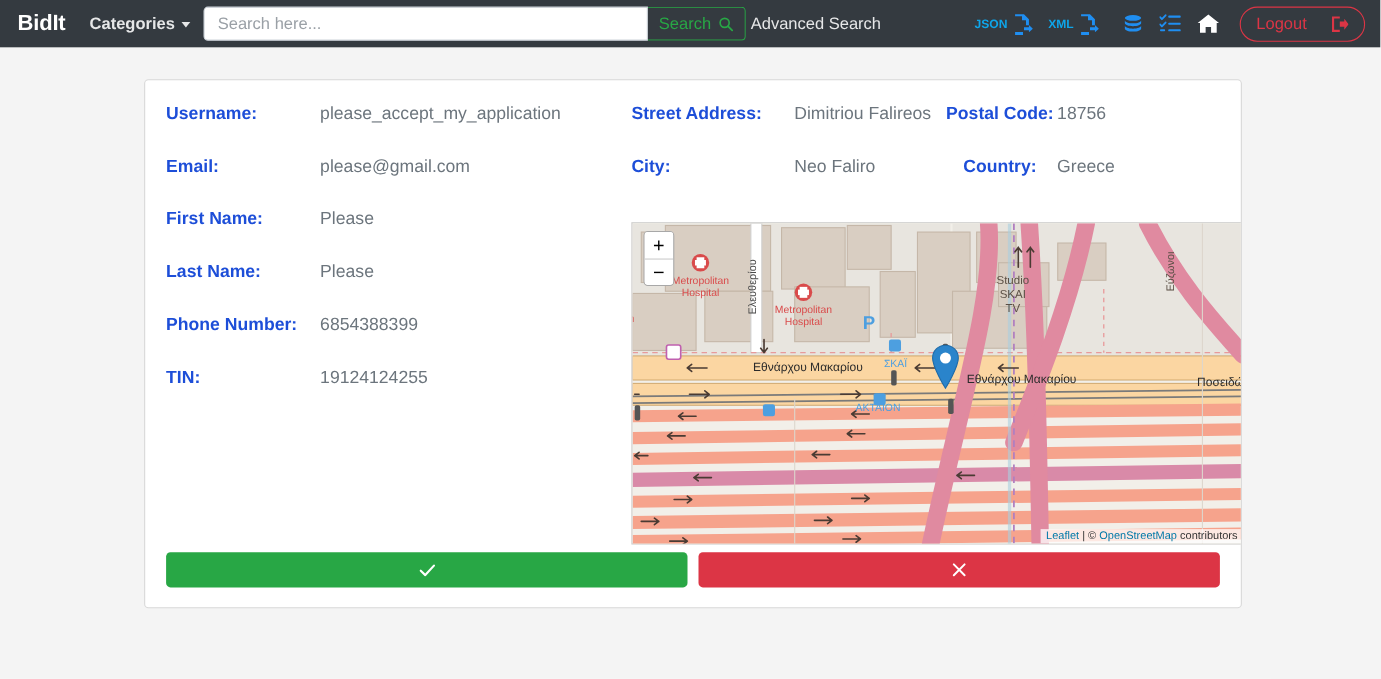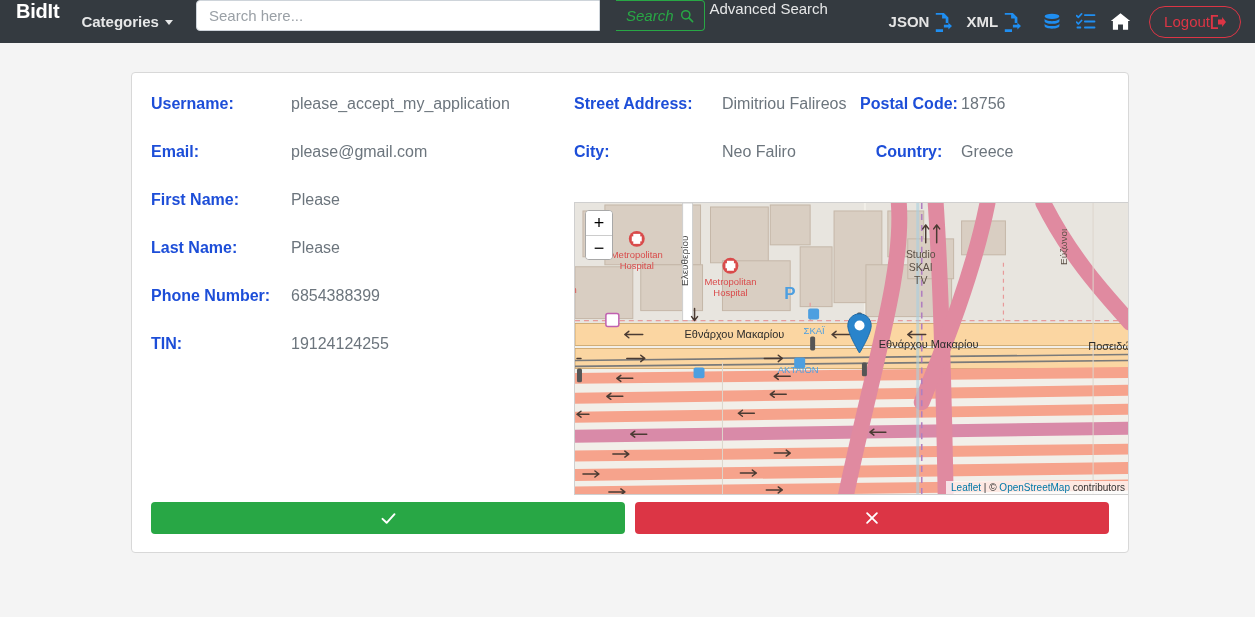--- a/index.html
+++ b/index.html
@@ -9,20 +9,21 @@
     overflow: hidden;
     background: #f4f4f4;
     font-family: "Liberation Sans", sans-serif;
   }
 
   
   .navbar {
     height: 43px;
     background: #343a40;
     display: flex;
+    align-items: center;
     padding: 0 14px 0 16px;
     position: relative;
   }
   .brand {
     color: #fff;
     font-size: 20px;
     font-weight: bold;
     letter-spacing: -0.2px;
     margin-right: 22px;
     white-space: nowrap;
@@ -40,22 +41,21 @@
   .caret {
     width: 0; height: 0;
     border-left: 4.5px solid transparent;
     border-right: 4.5px solid transparent;
     border-top: 5px solid rgba(255,255,255,.88);
     display: inline-block;
     margin-top: 2px;
   }
   .search-wrap {
     display: flex;
-    margin-left: 23px;
-    gap: 16px;
+    margin-left: 12px;
   }
   .search-input {
     width: 404px;
     height: 31px;
     border: 1px solid #ced4da;
     border-radius: 4px 0 0 4px;
     padding: 3px 12px;
     font-size: 15px;
     font-family: "Liberation Sans", sans-serif;
     color: #495057;
@@ -69,21 +69,20 @@
     border-left: none;
     border-radius: 0 4px 4px 0;
     background: transparent;
     color: #28a745;
     font-size: 15px;
     font-family: "Liberation Sans", sans-serif;
     padding: 0 10px;
     display: flex; align-items: center; gap: 6px;
     cursor: pointer;
     white-space: nowrap;
-    font-style: italic;
   }
   .adv-search {
     color: rgba(255,255,255,.88);
     font-size: 15px;
     margin-left: 5px;
     white-space: nowrap;
     cursor: pointer;
   }
   .nav-right {
     margin-left: auto;
@@ -92,40 +91,40 @@
     gap: 0px;
   }
   .fmt-group {
     display: flex;
     align-items: center;
     gap: 5px;
     margin-right: 14px;
     cursor: pointer;
   }
   .fmt-label {
-    color: #e5e5e5;
-    font-size: 15px;
+    color: #0ea5e9;
+    font-size: 11px;
     font-weight: bold;
   }
   .icon-btn {
     display: flex; align-items: center; justify-content: center;
     width: 34px; height: 30px;
     cursor: pointer;
   }
   .btn-logout {
     margin-left: 12px;
     border: 1px solid #dc3545;
     border-radius: 18px;
     color: #dc3545;
     background: transparent;
     font-size: 15px;
     font-family: "Liberation Sans", sans-serif;
     height: 32px;
     padding: 0 14px;
-    display: flex; align-items: center; gap: 0;
+    display: flex; align-items: center; gap: 22px;
     cursor: pointer;
     white-space: nowrap;
   }
 
   
   .card {
     position: absolute;
     left: 131px;
     top: 72px;
     width: 998px;

